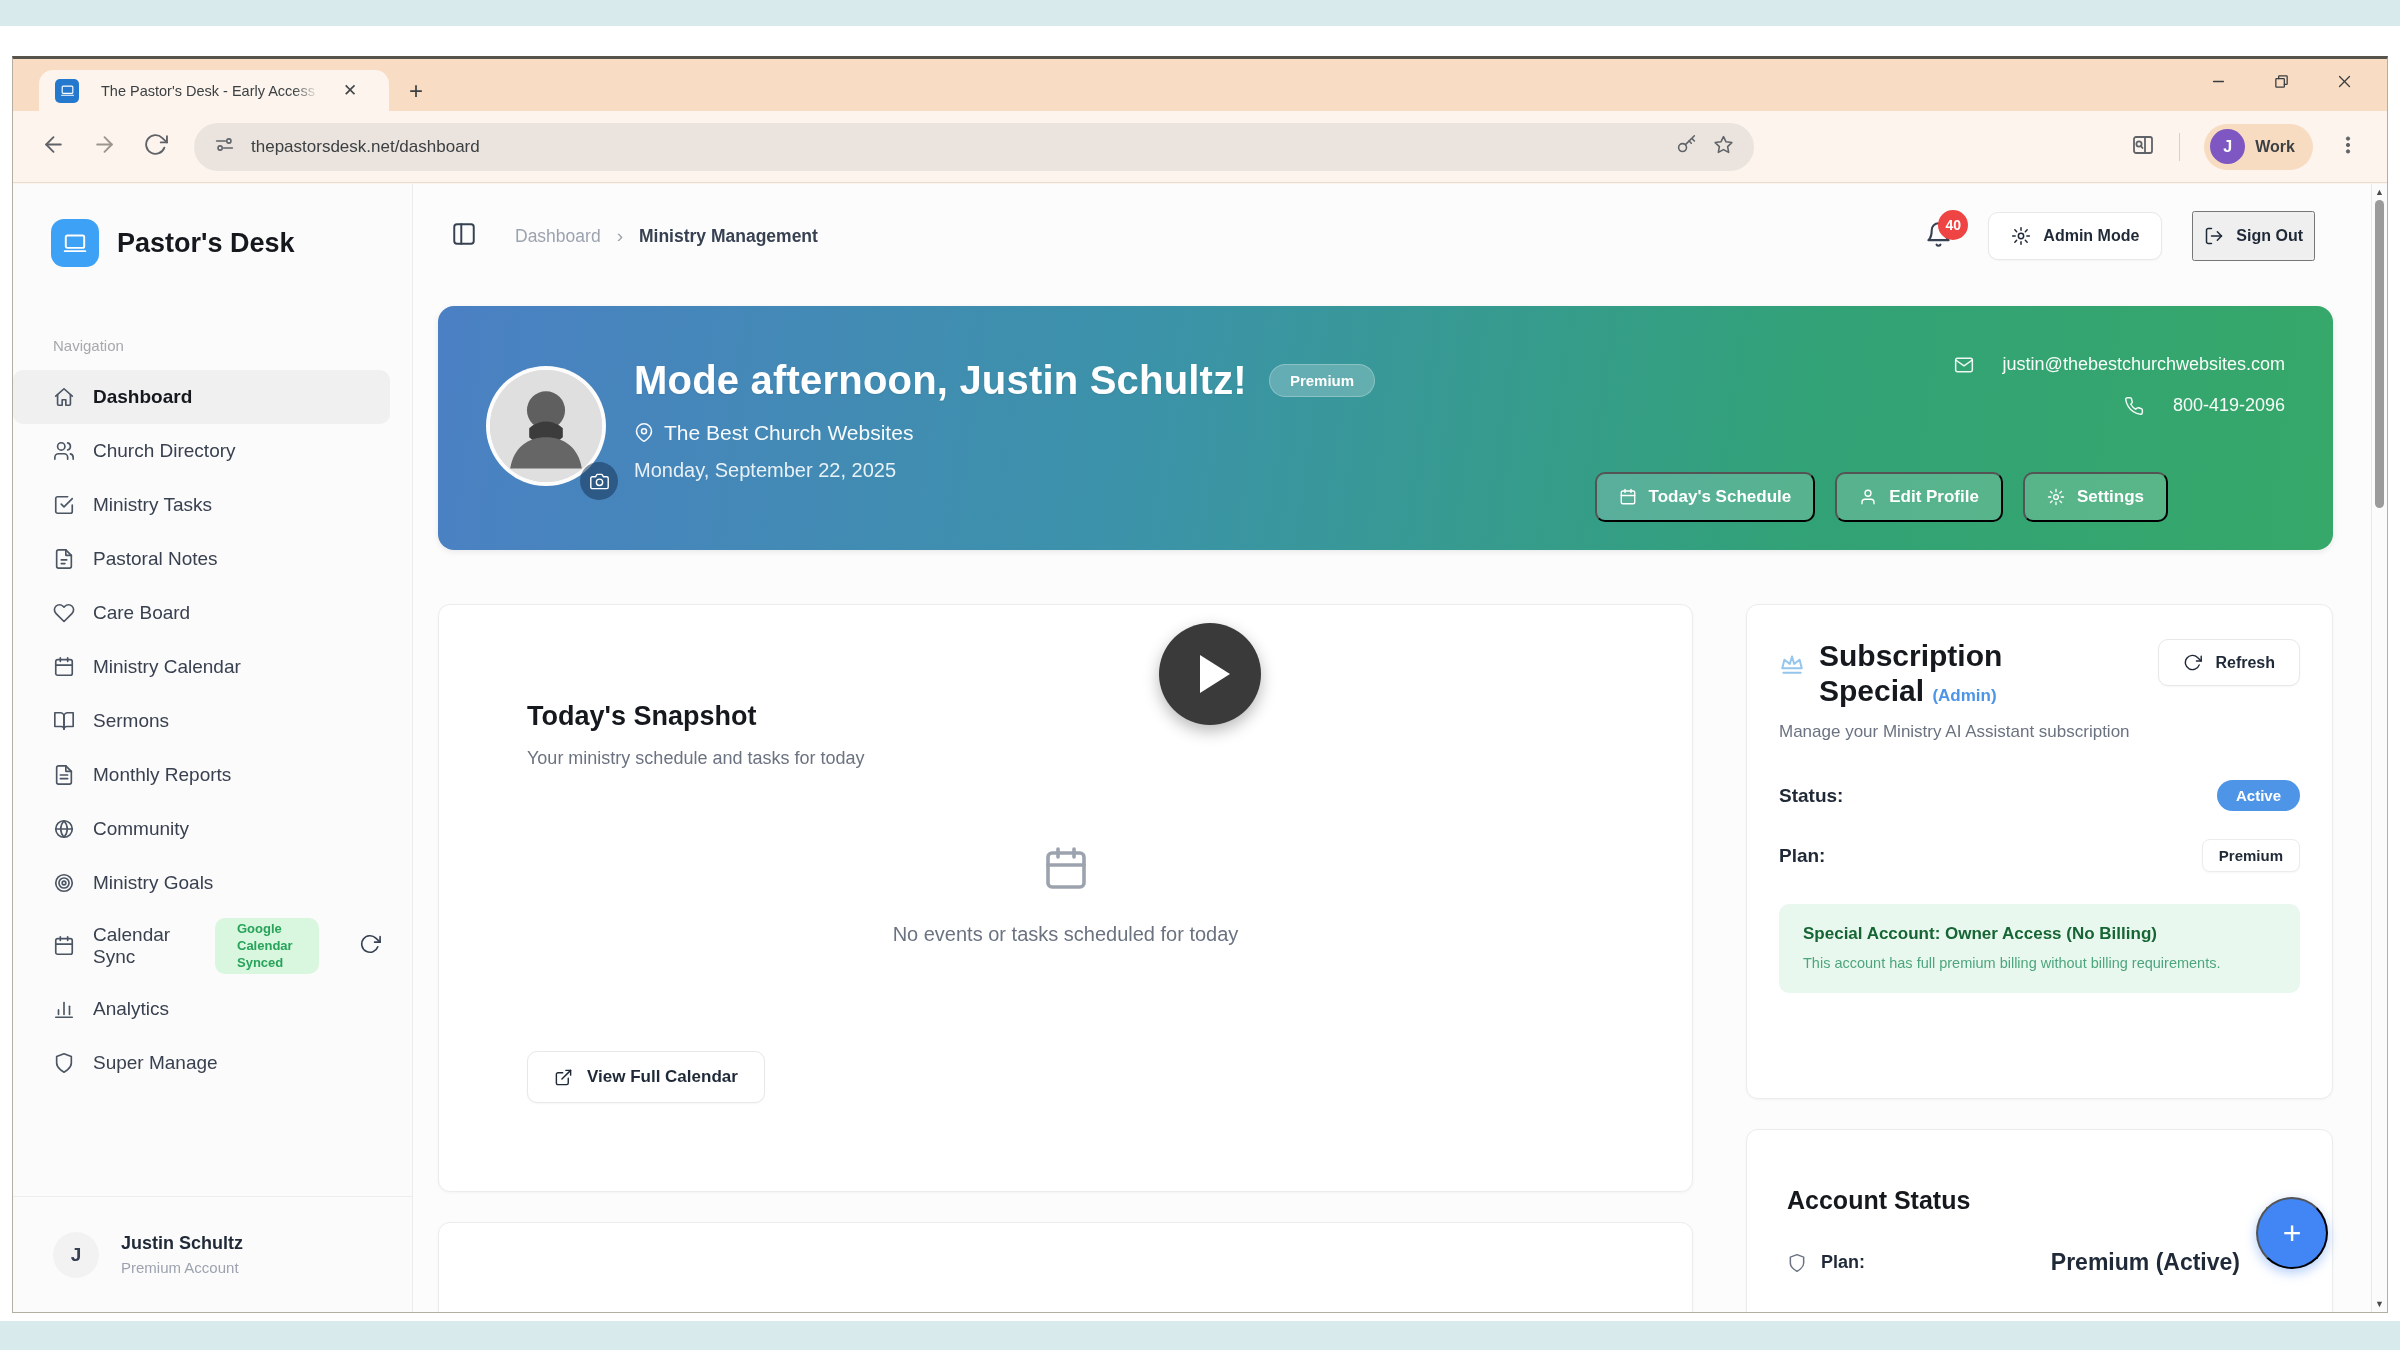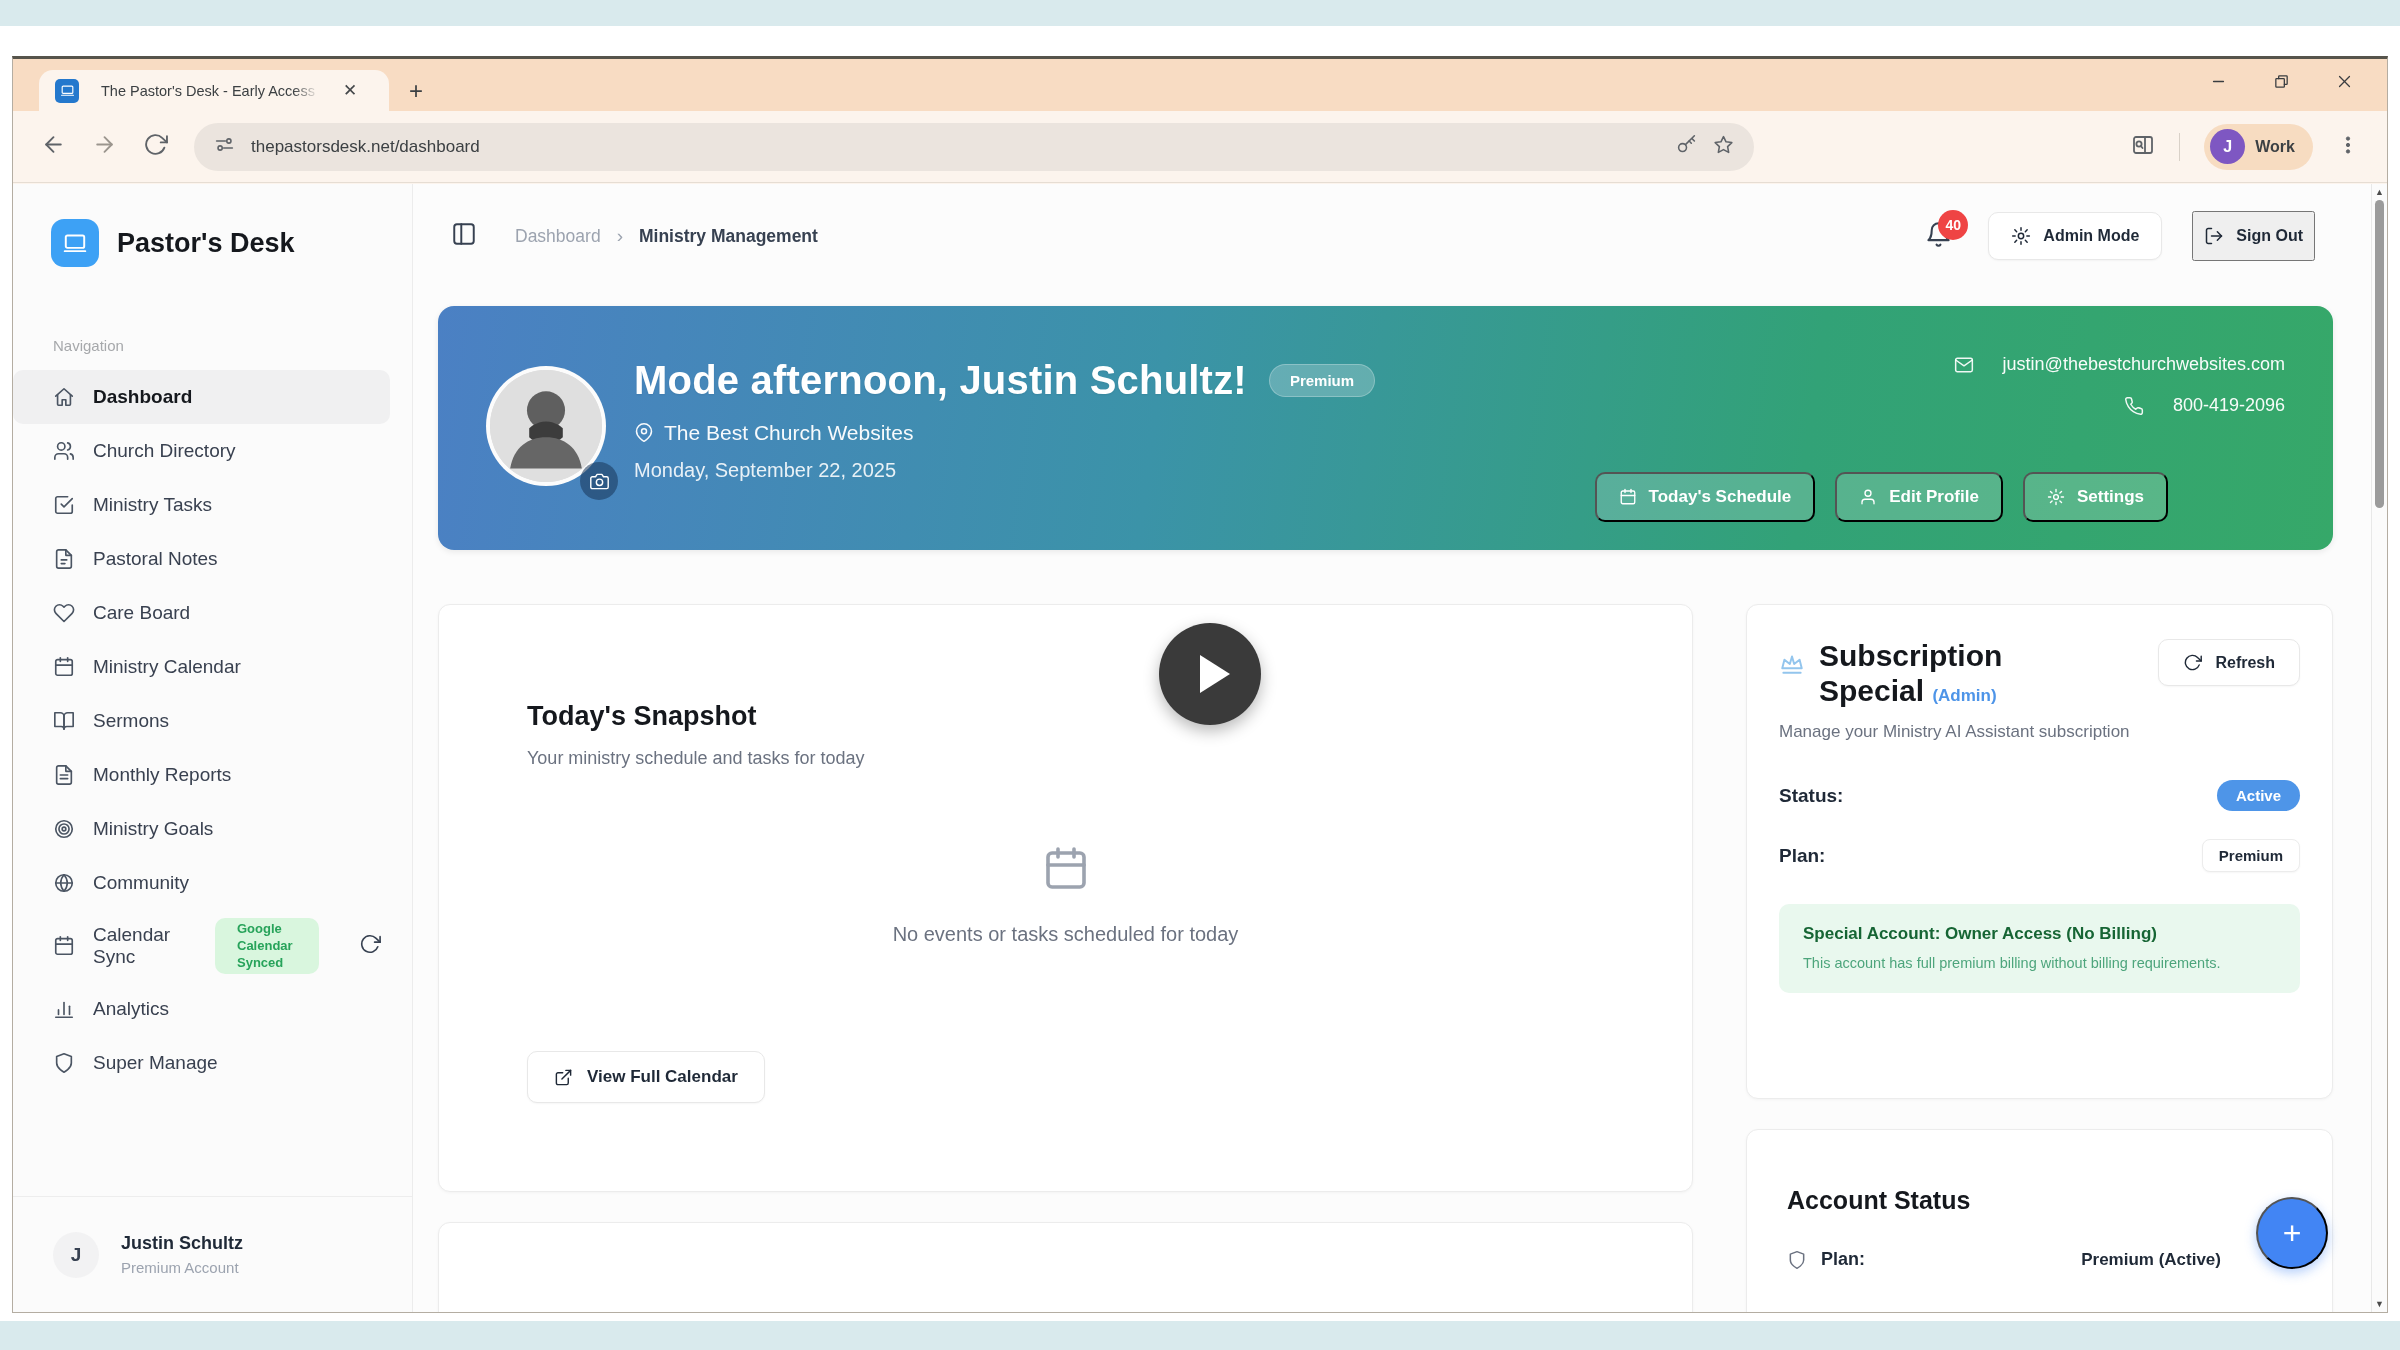--- a/index.html
+++ b/index.html
@@ -149,21 +149,21 @@
     padding:7px 16px; box-shadow:0 1px 2px rgba(0,0,0,.04); }
   .special-box { margin-top:32px; background:#e9f8ee; border-radius:10px; padding:20px 24px; }
   .special-title { font-size:17px; font-weight:700; color:#166534; }
   .special-desc { margin-top:9px; font-size:14.5px; color:#4da57c; max-width:480px; line-height:1.4; }
 
   .account-card { left:1333px; right:38px; top:945px; height:260px; padding:56px 40px 0 40px; }
   .account-title { font-size:25px; font-weight:700; color:#15181d; }
   .account-row { display:flex; align-items:center; margin-top:34px; gap:14px; }
   .account-row svg { width:20px; height:20px; stroke:#6b7280; }
   .account-plan-label { font-size:18px; font-weight:600; color:#1f2937; }
-  .account-plan-value { margin-left:auto; margin-right:71px; font-size:17px; font-weight:700; color:#1f2937; }
+  .account-plan-value { margin-left:auto; margin-right:52px; font-size:23px; font-weight:700; color:#1f2937; }
   .fab { position:absolute; left:1843px; top:1013px; width:72px; height:72px; border-radius:50%; background:#4285f4; color:#fff;
     font-size:32px; font-weight:400; display:flex; align-items:center; justify-content:center; box-shadow:0 4px 12px rgba(66,133,244,.4); }
 
   
   .scrollbar { width:16px; flex:none; background:#fbfbfb; border-left:1px solid #e8e8e8; position:relative; }
   .sb-arrow { position:absolute; left:0; right:0; text-align:center; font-size:9px; color:#4b4b4b; }
   .sb-arrow.up { top:3px; }
   .sb-arrow.down { bottom:3px; }
   .sb-thumb { position:absolute; left:3px; top:16px; width:9px; height:308px; border-radius:5px; background:#9b9b9b; }
 
@@ -328,32 +328,32 @@
               <path d="M14 2H6a2 2 0 0 0-2 2v16a2 2 0 0 0 2 2h12a2 2 0 0 0 2-2V8z"></path>
               <polyline points="14 2 14 8 20 8"></polyline>
               <line x1="8" y1="12" x2="16" y2="12"></line>
               <line x1="8" y1="16" x2="16" y2="16"></line>
             </svg>
           <span>Monthly Reports</span>
         </div>
         <div class="nav-item">
           <svg class="ic stk" viewBox="0 0 24 24">
               <circle cx="12" cy="12" r="9"></circle>
+              <line x1="3" y1="12" x2="21" y2="12"></line>
+              <path d="M12 3a14 14 0 0 1 3.6 9A14 14 0 0 1 12 21a14 14 0 0 1-3.6-9A14 14 0 0 1 12 3z"></path>
+            </svg>
+          <span>Community</span>
+        </div>
+        <div class="nav-item">
+          <svg class="ic stk" viewBox="0 0 24 24">
+              <circle cx="12" cy="12" r="9"></circle>
               <circle cx="12" cy="12" r="5.5"></circle>
               <circle cx="12" cy="12" r="2"></circle>
             </svg>
           <span>Ministry Goals</span>
-        </div>
-        <div class="nav-item">
-          <svg class="ic stk" viewBox="0 0 24 24">
-              <circle cx="12" cy="12" r="9"></circle>
-              <line x1="3" y1="12" x2="21" y2="12"></line>
-              <path d="M12 3a14 14 0 0 1 3.6 9A14 14 0 0 1 12 21a14 14 0 0 1-3.6-9A14 14 0 0 1 12 3z"></path>
-            </svg>
-          <span>Community</span>
         </div>
         <div class="nav-item sync">
           <svg class="ic stk" viewBox="0 0 24 24">
               <rect x="3" y="4" width="18" height="17" rx="2"></rect>
               <line x1="16" y1="2" x2="16" y2="6"></line>
               <line x1="8" y1="2" x2="8" y2="6"></line>
               <line x1="3" y1="10" x2="21" y2="10"></line>
             </svg>
           <span class="sync-label">Calendar Sync</span>
           <span class="sync-badge">Google Calendar Synced</span>

